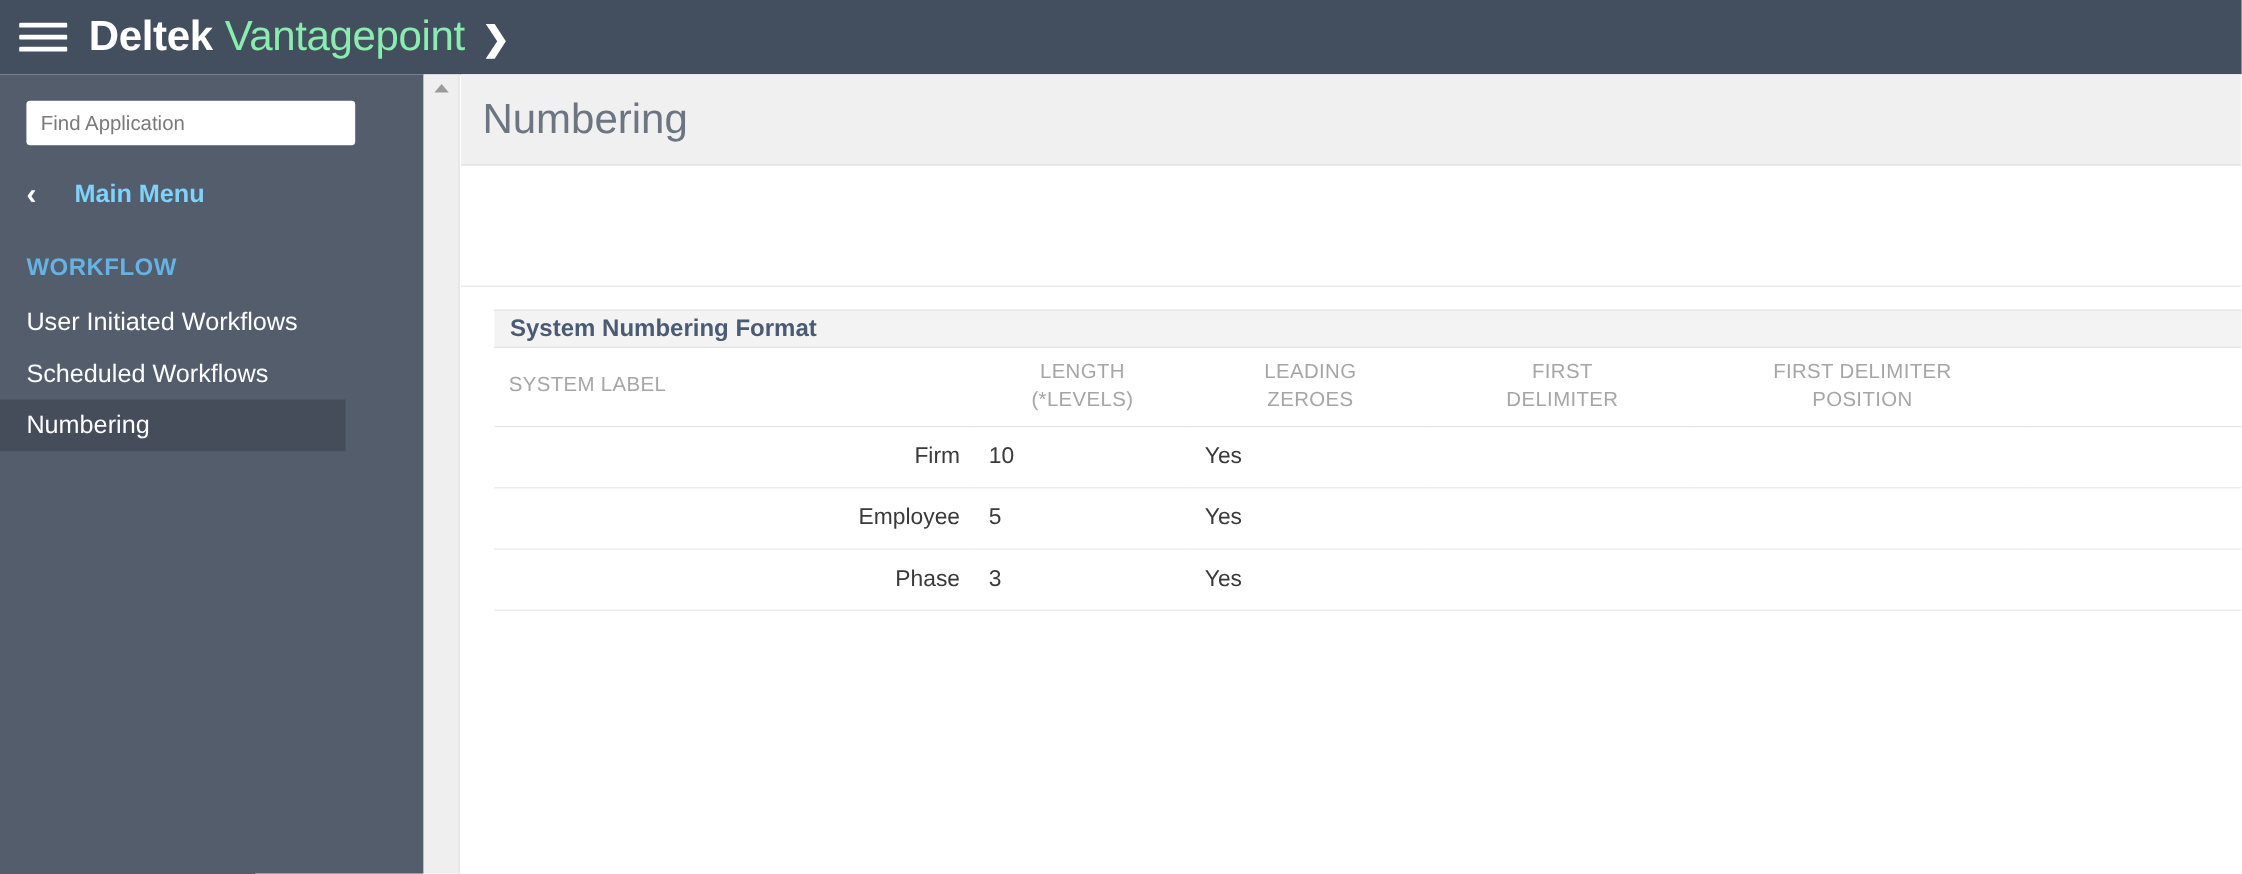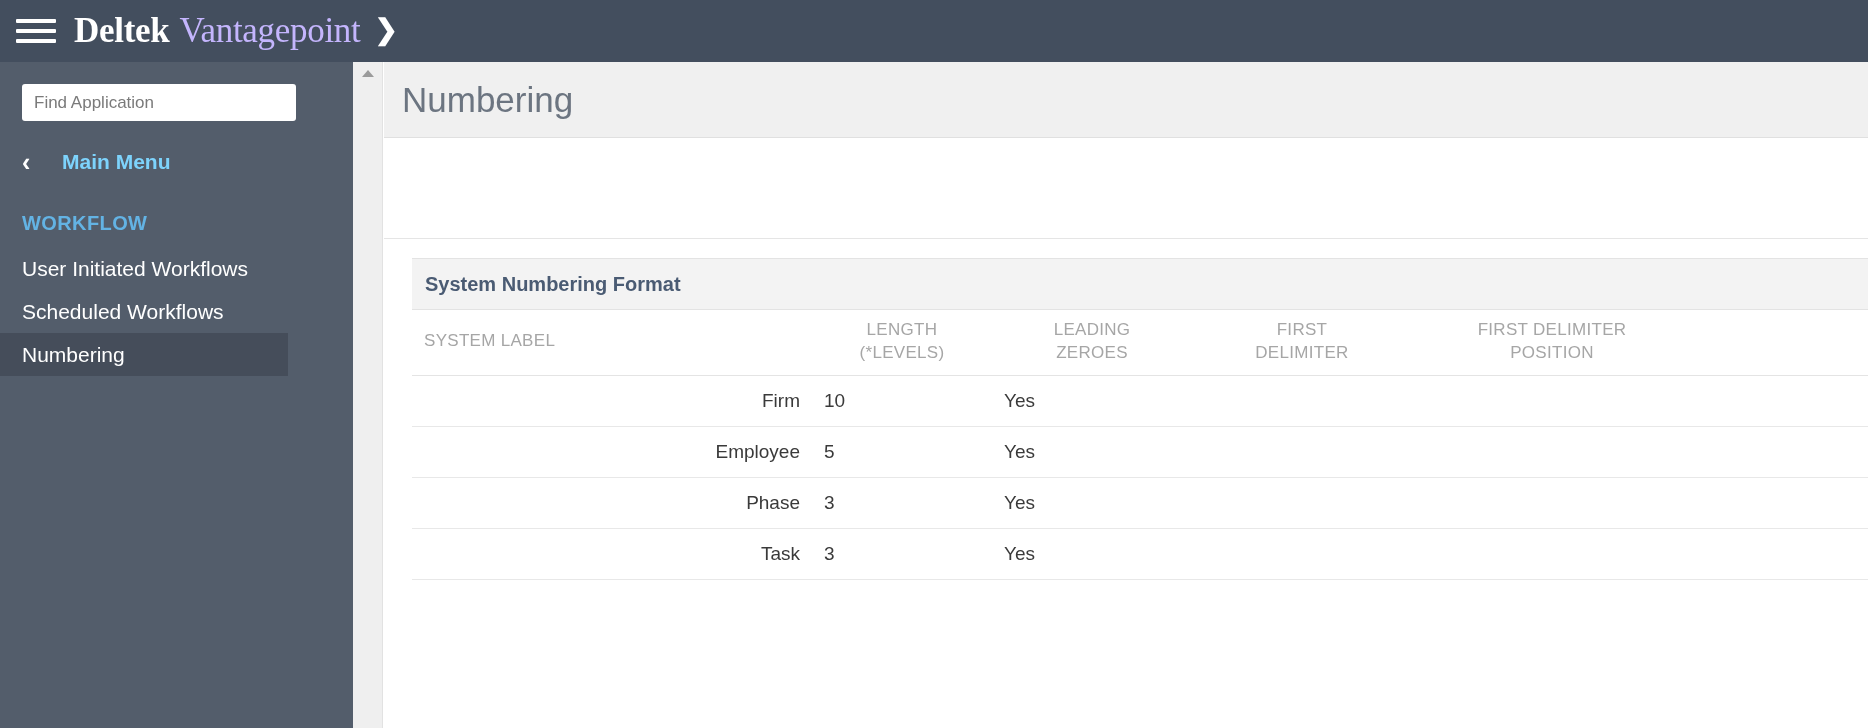--- a/index.html
+++ b/index.html
@@ -30,28 +30,27 @@
   }
   #hamburger span {
     display: block;
     height: 4px;
     width: 40px;
     background: #ffffff;
     border-radius: 1px;
   }
   #brand {
     display: flex;
-    align-items: center;
+    align-items: flex-end;
     font-size: 35px;
     letter-spacing: -0.3px;
     white-space: nowrap;
-    font-family: Liberation Serif, serif;
   }
   #brand .b1 { color: #ffffff; font-weight: bold; }
-  #brand .b2 { color: #c4b5fd; font-weight: normal; margin-left: 10px; }
+  #brand .b2 { color: #86efac; font-weight: normal; margin-left: 10px; }
   #brand .chev {
     color: #ffffff;
     font-weight: bold;
     font-size: 28px;
     margin-left: 14px;
     position: relative;
     top: -2px;
   }
 
   
@@ -177,21 +176,21 @@
     border-bottom: 1px solid #e5e5e5;
   }
 
   
   #card {
     position: absolute;
     left: 28px; top: 196px;
     width: 1456px;
   }
   #card-header {
-    height: 52px;
+    height: 32px;
     background: #f3f3f3;
     border-top: 1px solid #e3e3e3;
     border-bottom: 1px solid #e3e3e3;
     display: flex;
     align-items: center;
   }
   #card-title {
     margin-left: 13px;
     font-size: 20px;
     font-weight: bold;
@@ -333,24 +332,16 @@
           <td></td>
         </tr>
         <tr>
           <td class="c-label">Phase</td>
           <td class="c-num">3</td>
           <td class="c-yes">Yes</td>
           <td></td>
           <td></td>
           <td></td>
         </tr>
-        <tr>
-          <td class="c-label">Task</td>
-          <td class="c-num">3</td>
-          <td class="c-yes">Yes</td>
-          <td></td>
-          <td></td>
-          <td></td>
-        </tr>
       </tbody>
     </table>
   </div>
 </div>
 
 </body></html>

